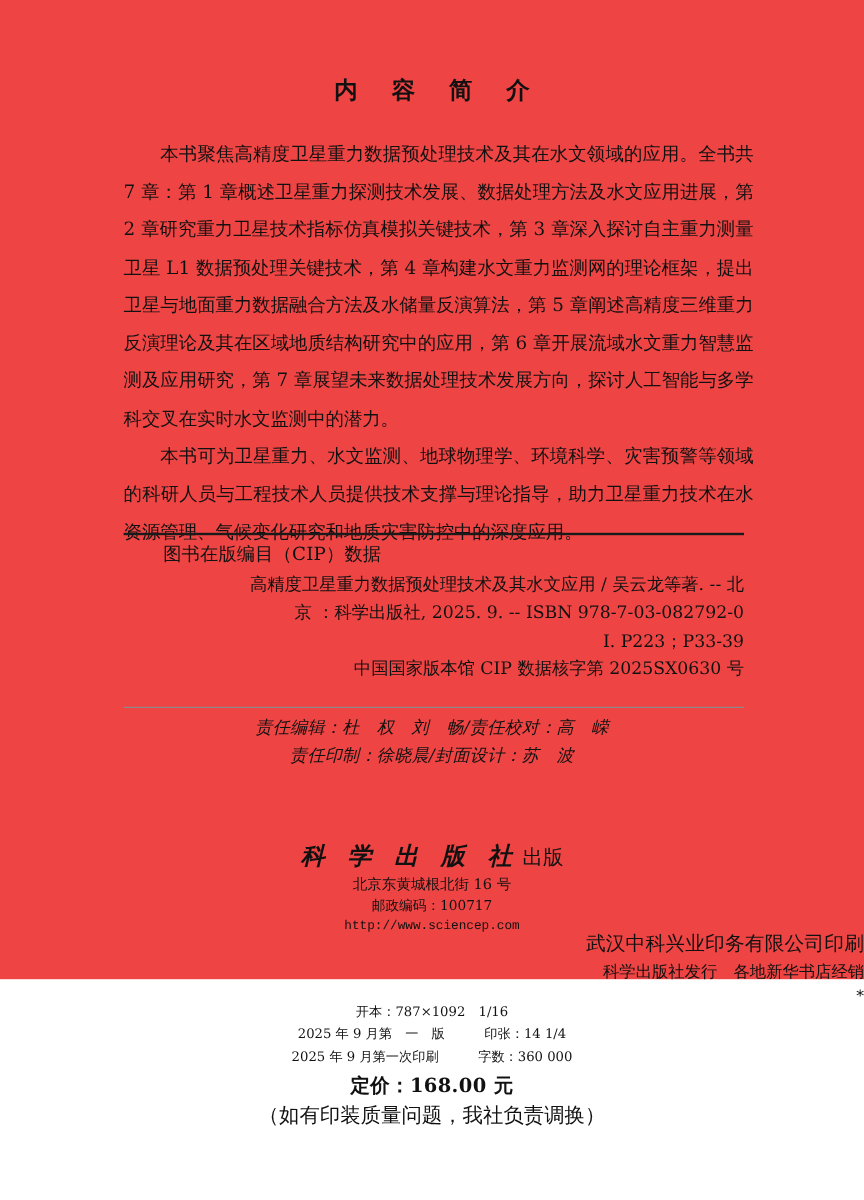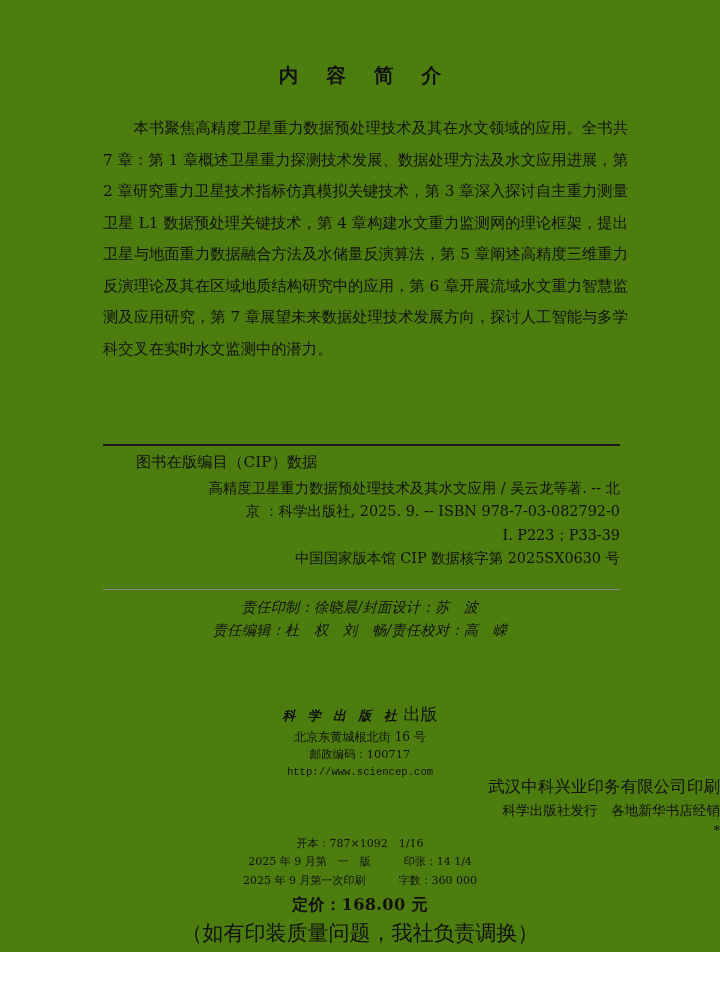--- a/index.html
+++ b/index.html
@@ -12,25 +12,25 @@
     width: 720px;
     height: 1000px;
     overflow: hidden;
     font-family: "DejaVu Serif", "Liberation Serif", serif;
     color: #111111;
     position: relative;
   }
 
   .page {
     width: 720px;
-    height: 952px;
+    height: 816px;
     box-sizing: border-box;
     padding: 0;
     position: relative;
-    background: #4d7c0f;
+    background: #ef4444;
   }
 
   
   .doc-title {
     text-align: center;
     font-size: 19.5px;
     font-weight: bold;
     letter-spacing: 0.55em;
     text-indent: 0.55em;
     margin: 0;
@@ -125,21 +125,21 @@
   .logo-line {
     font-size: 20px;
     line-height: 1.3;
     letter-spacing: 0.02em;
   }
   .logo-mark {
     font-family: "DejaVu Serif", "Liberation Serif", serif;
     font-style: italic;
     font-weight: bold;
     letter-spacing: 0.30em;
-    font-size: 13px;
+    font-size: 20px;
   }
   .logo-suffix {
     font-size: 17px;
     font-weight: normal;
     letter-spacing: 0;
     margin-left: 3px;
   }
   .addr {
     font-size: 12.1px;
     line-height: 1.52;
@@ -198,51 +198,52 @@
     width: 720px;
     text-align: center;
   }
   .price-line {
     font-size: 16.2px;
     font-weight: bold;
     line-height: 1.5;
     letter-spacing: 0.02em;
   }
   .price-note {
-    font-size: 21px;
+    font-size: 17px;
     line-height: 1.55;
     font-weight: normal;
   }
 </style>
 </head>
 <body>
 
 <div class="page">
 
   <h1 class="doc-title">内 容 简 介</h1>
 
   <div class="abstract">
     <p>本书聚焦高精度卫星重力数据预处理技术及其在水文领域的应用。全书共 7 章：第 1 章概述卫星重力探测技术发展、数据处理方法及水文应用进展，第 2 章研究重力卫星技术指标仿真模拟关键技术，第 3 章深入探讨自主重力测量卫星 L1 数据预处理关键技术，第 4 章构建水文重力监测网的理论框架，提出卫星与地面重力数据融合方法及水储量反演算法，第 5 章阐述高精度三维重力反演理论及其在区域地质结构研究中的应用，第 6 章开展流域水文重力智慧监测及应用研究，第 7 章展望未来数据处理技术发展方向，探讨人工智能与多学科交叉在实时水文监测中的潜力。</p>
+    <p>本书可为卫星重力、水文监测、地球物理学、环境科学、灾害预警等领域的科研人员与工程技术人员提供技术支撑与理论指导，助力卫星重力技术在水资源管理、气候变化研究和地质灾害防控中的深度应用。</p>
   </div>
 
   <div class="rule-dark rule-1"></div>
 
   <div class="cip">
     <div class="cip-head">图书在版编目（CIP）数据</div>
     <div class="cip-line cip-indent">高精度卫星重力数据预处理技术及其水文应用 / 吴云龙等著. -- 北</div>
     <div class="cip-line cip-flat">京 ：科学出版社, 2025. 9. -- ISBN 978-7-03-082792-0</div>
     <div class="cip-line cip-indent">I. P223；P33-39</div>
     <div class="cip-line cip-indent">中国国家版本馆 CIP 数据核字第 2025SX0630 号</div>
   </div>
 
   <div class="rule-grey rule-2"></div>
 
   <div class="editors">
+    <div>责任编辑：杜　权　刘　畅/责任校对：高　嵘</div>
     <div>责任印制：徐晓晨/封面设计：苏　波</div>
-    <div>责任编辑：杜　权　刘　畅/责任校对：高　嵘</div>
   </div>
 
   <div class="publisher">
     <div class="logo-line">
       <span class="logo-mark">科 学 出 版 社</span><span class="logo-suffix">出版</span>
     </div>
     <div class="addr">北京东黄城根北街 16 号</div>
     <div class="post">邮政编码：100717</div>
     <div class="web">http://www.sciencep.com</div>
   </div>

